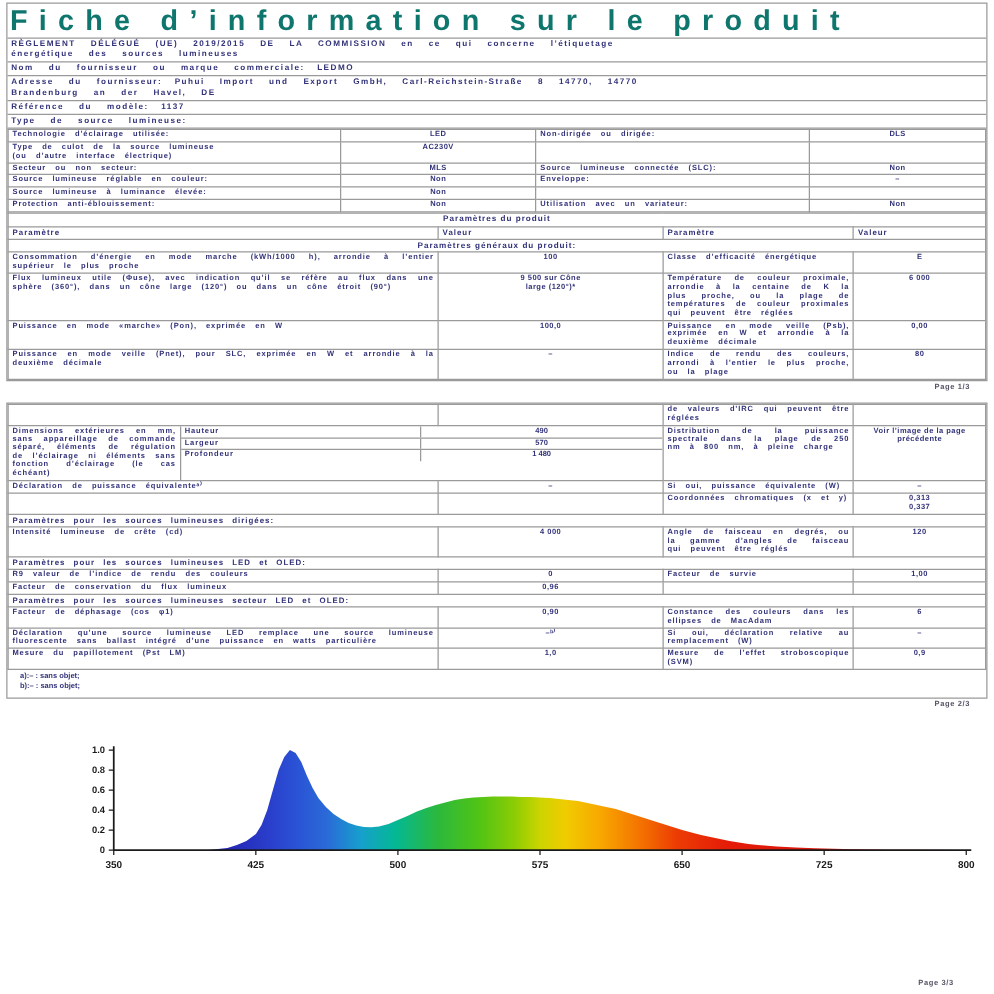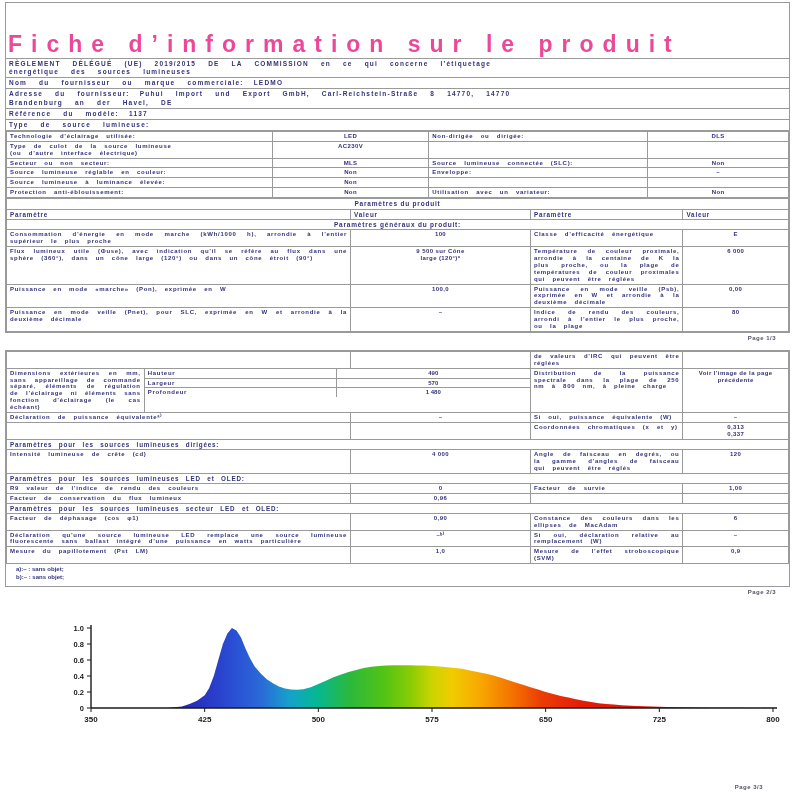--- a/index.html
+++ b/index.html
@@ -3,22 +3,22 @@
 <meta charset="utf-8">
 <style>
   html,body{margin:0;padding:0;}
   body{
     width:795px;height:795px;background:#ffffff;overflow:hidden;position:relative;
     font-family:"Liberation Sans",sans-serif;color:#32327a;
   }
   .doc{padding:2px 5px 0 5px;}
   .sheet{border:1px solid #9a9a9a;background:#fff;}
   .title-row{
-    font-size:23px;font-weight:bold;letter-spacing:9px;color:#ec4899;
-    white-space:nowrap;overflow:hidden;padding:0 2px;border-bottom:1px solid #9a9a9a;margin-top:28px;
+    font-size:23px;font-weight:bold;letter-spacing:9px;color:#0f766e;
+    white-space:nowrap;overflow:hidden;padding:0 2px;border-bottom:1px solid #9a9a9a;
   }
   .hdr-row{
     font-size:6.5px;font-weight:bold;padding:1px 3px;border-bottom:1px solid #9a9a9a;
     letter-spacing:1.2px;word-spacing:9px;white-space:pre-line;line-height:1.25;
   }
   .hdr-row:last-child{border-bottom:none;}
   .hdr-row .val{margin-left:10px;}
   table{width:100%;border-collapse:collapse;table-layout:fixed;}
   td,th{
     border:1px solid #9a9a9a;font-size:6px;font-weight:bold;color:#32327a;

